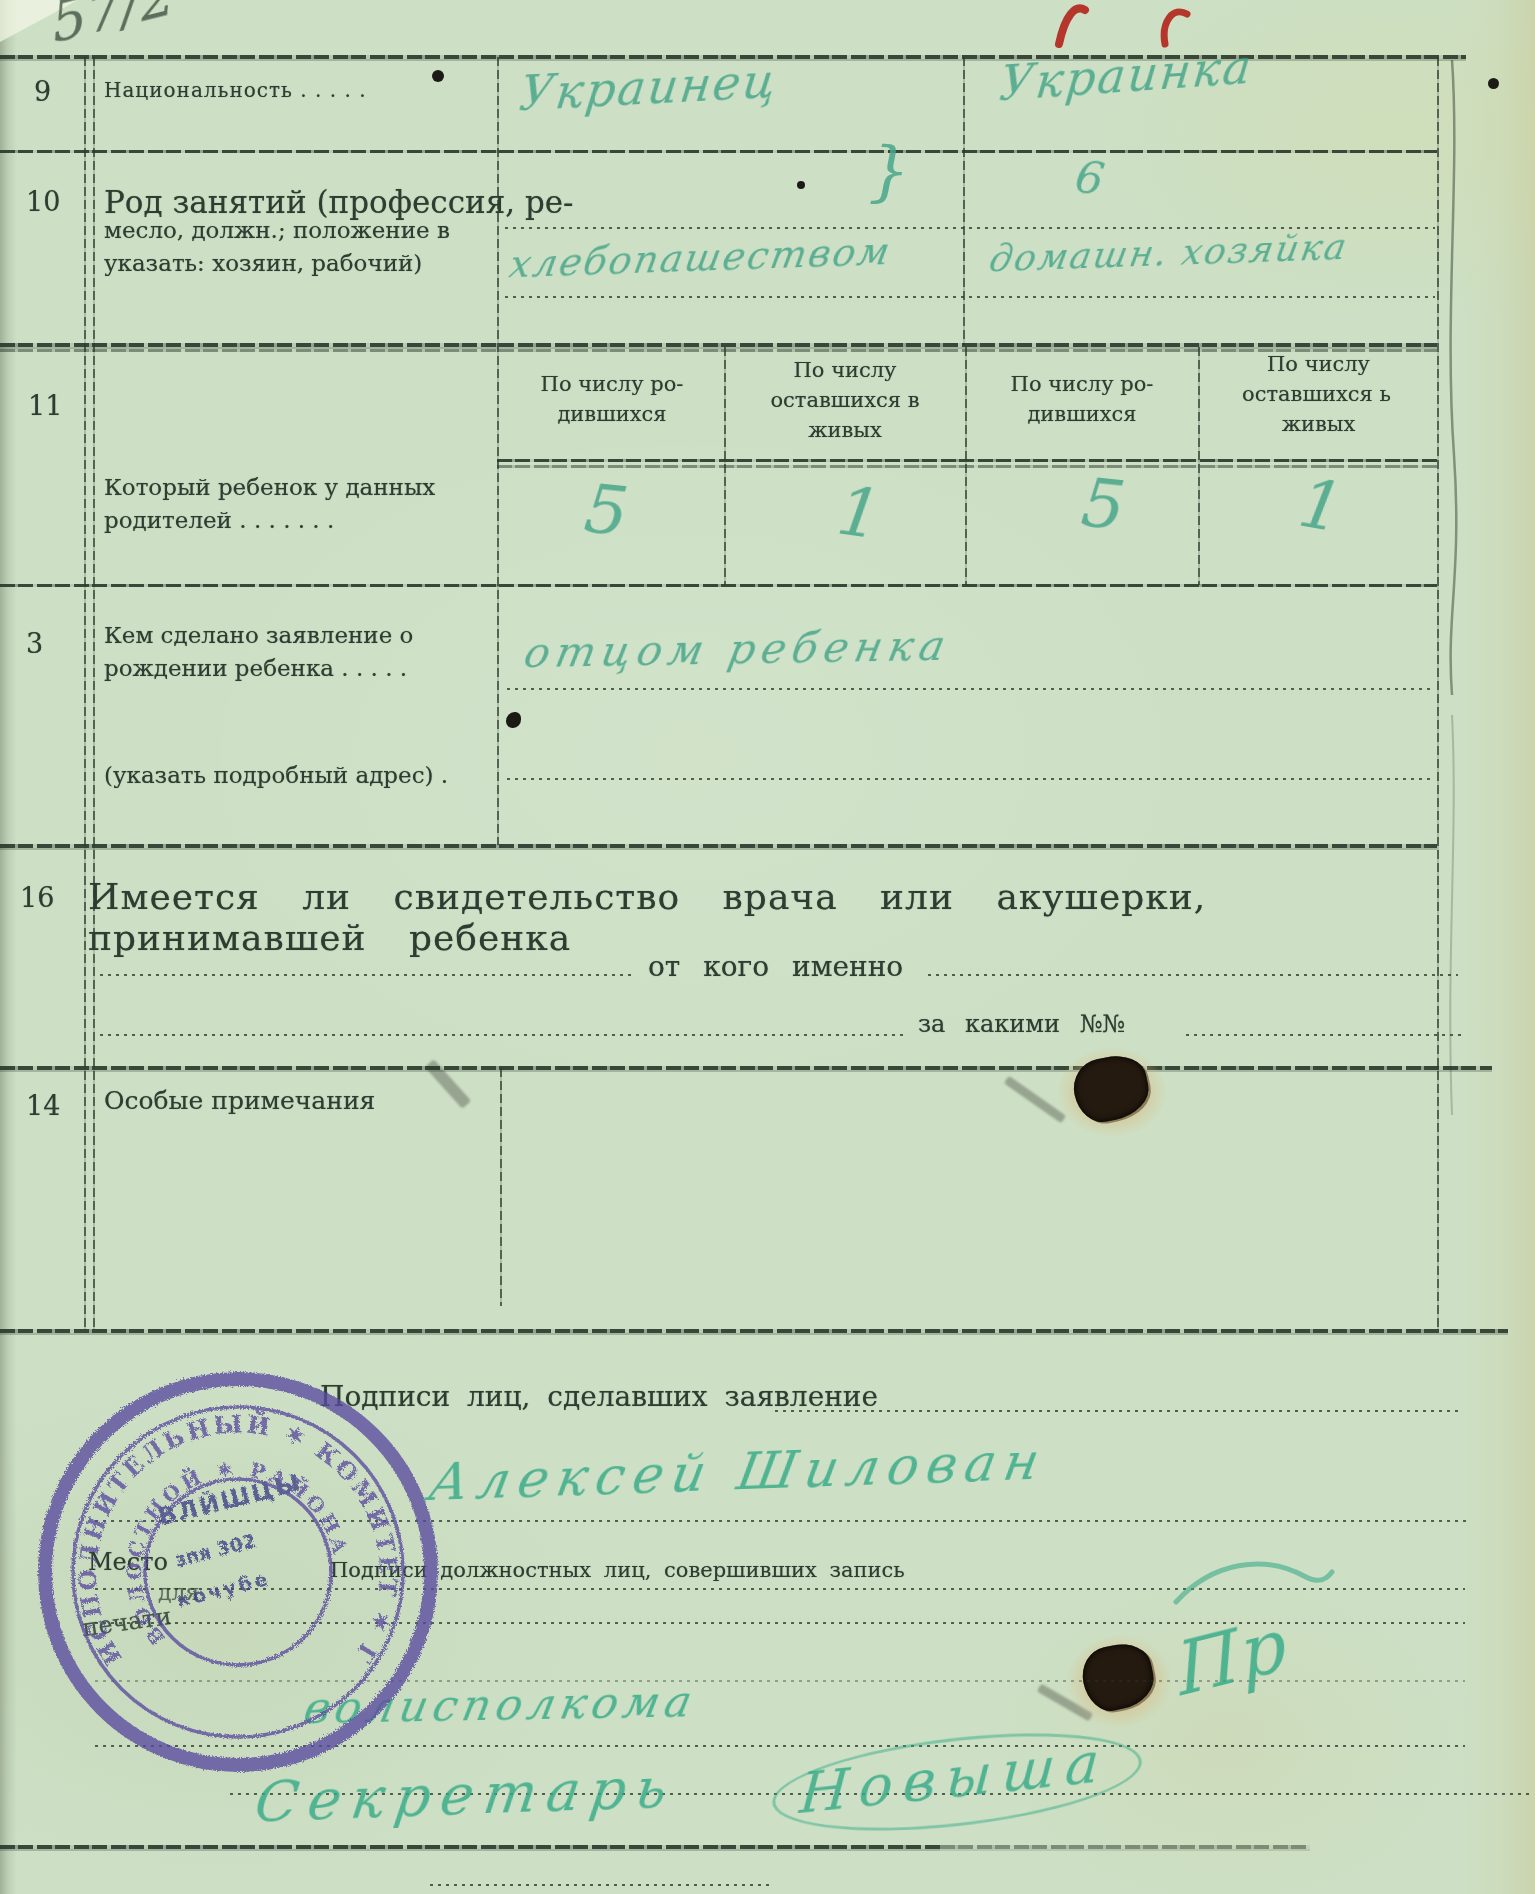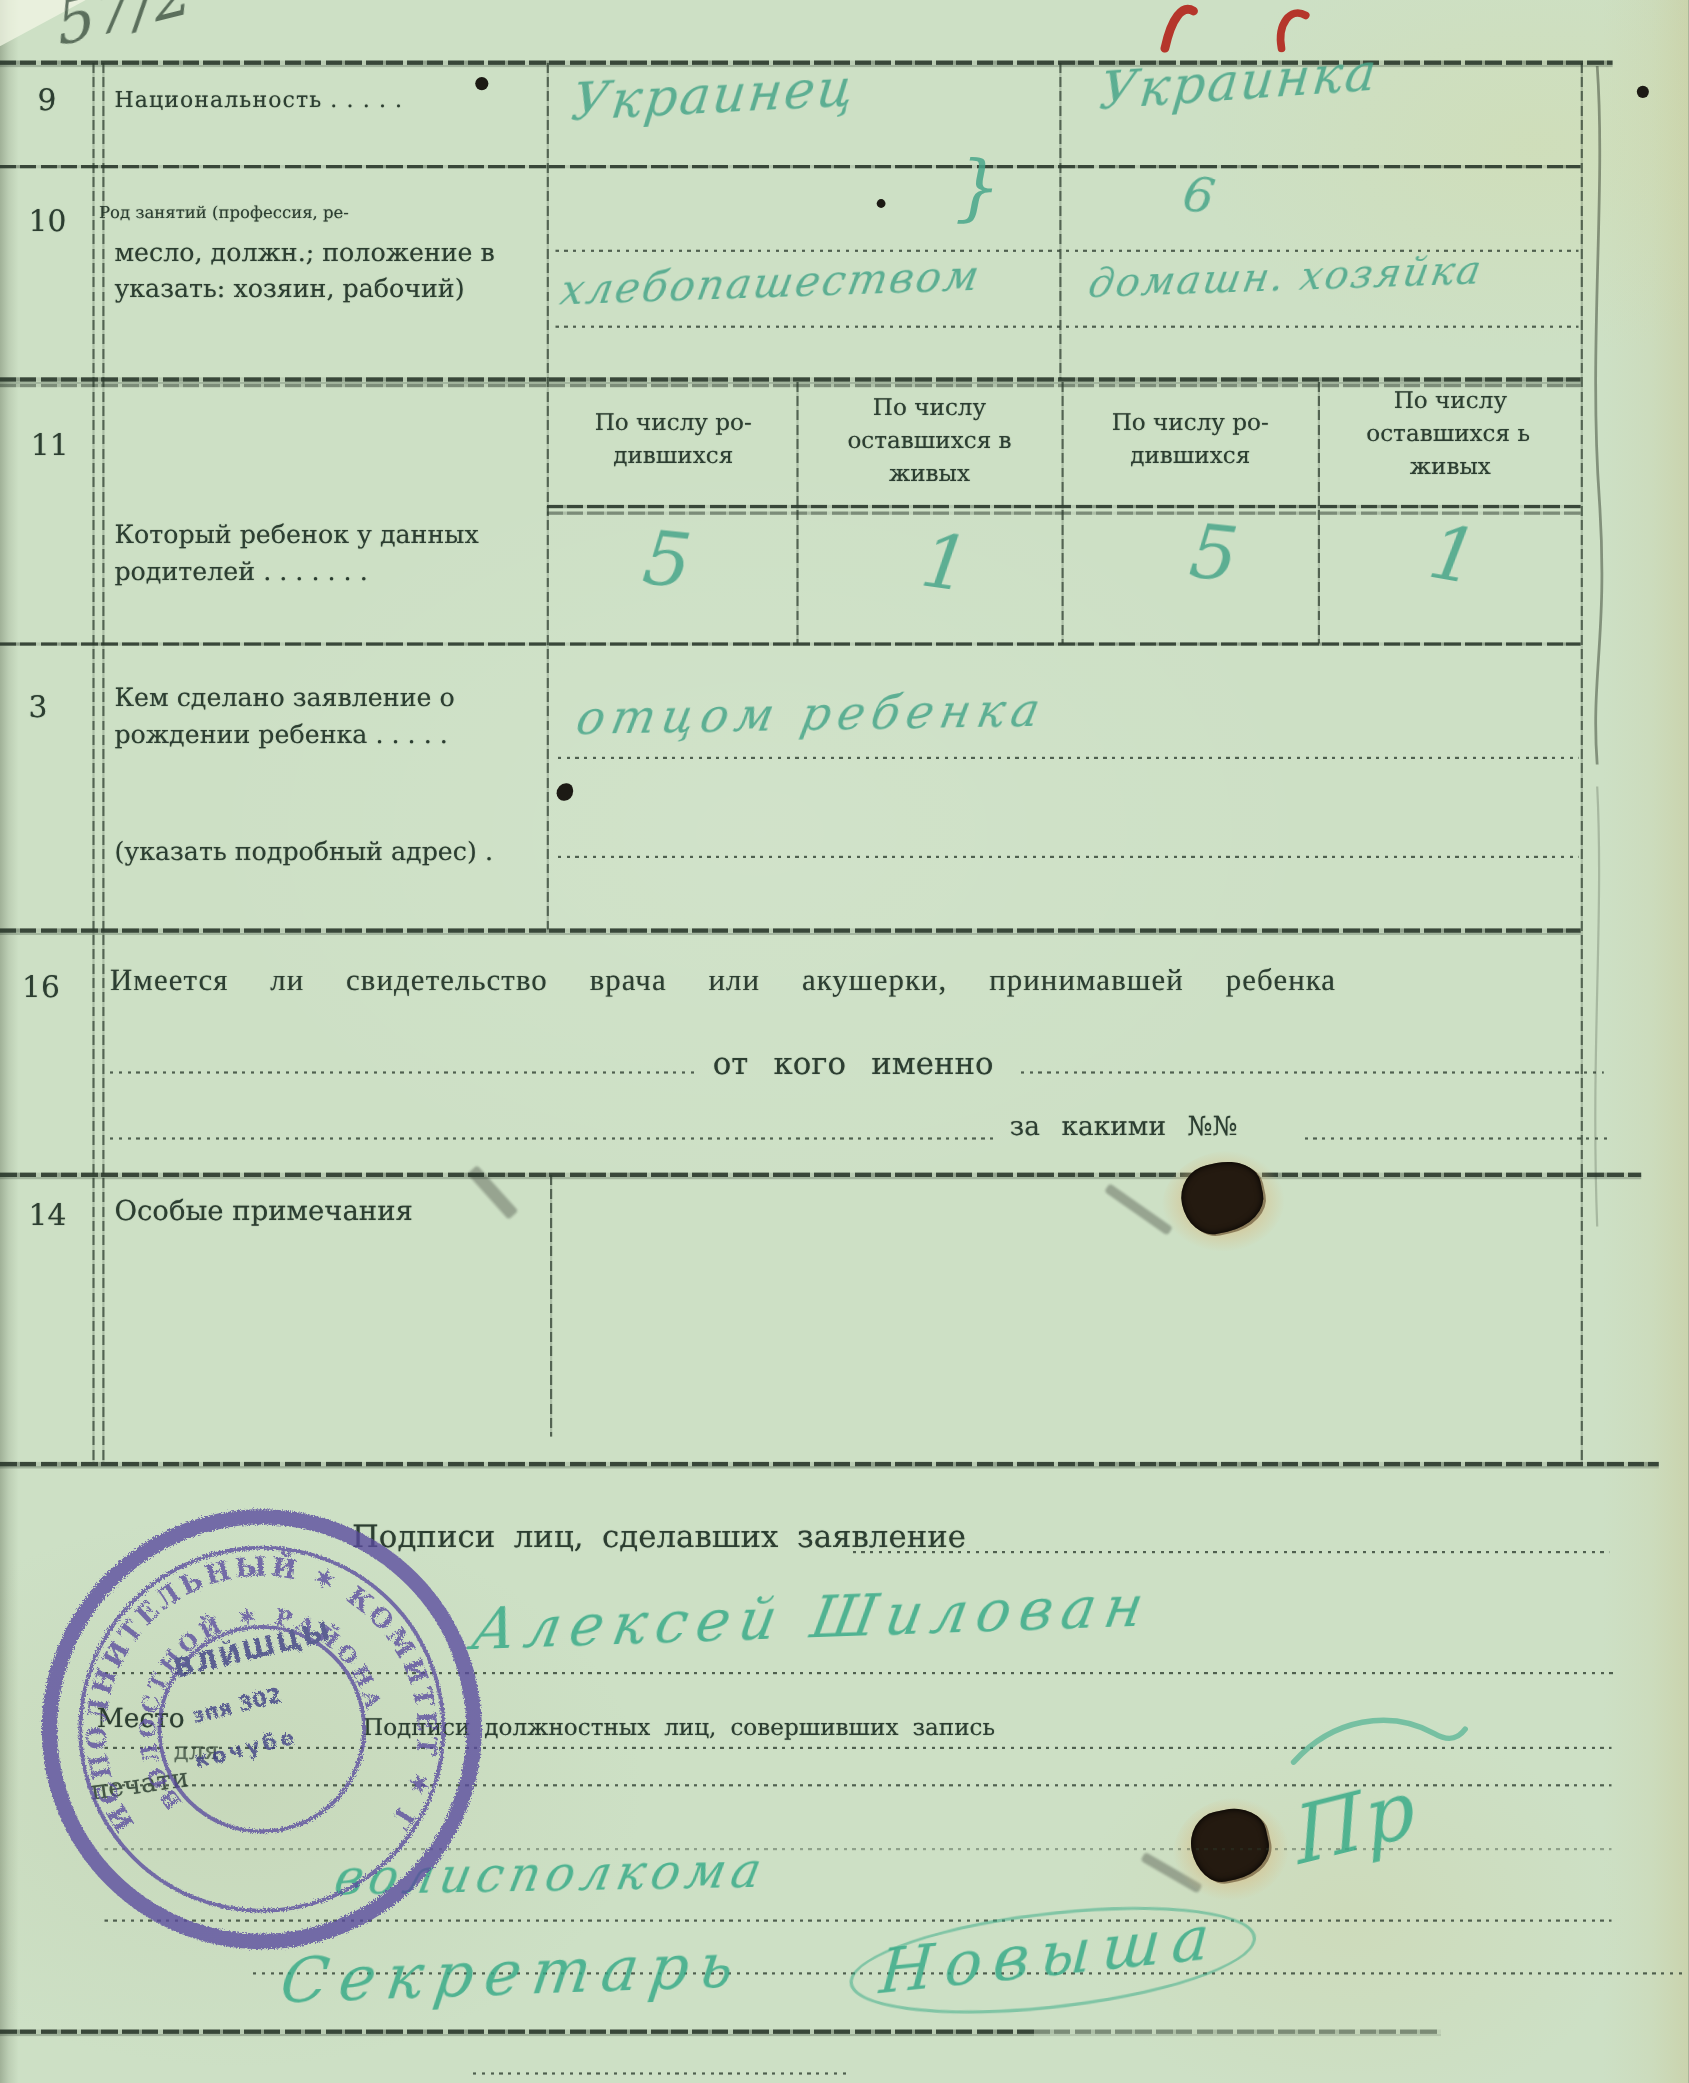--- a/index.html
+++ b/index.html
@@ -90,21 +90,21 @@
   <div class="abs vline" style="left:965px;top:347px;height:238px;"></div>
   <div class="abs vline" style="left:1198px;top:347px;height:238px;"></div>
   <div class="abs vline" style="left:1437px;top:57px;height:1272px;"></div>
 
   <div class="abs print" style="left:34px;top:76px;font-size:27px;">9</div>
   <div class="abs print" style="left:104px;top:78px;font-size:20px;letter-spacing:1px;">Национальность .      .   .  . .</div>
   <div class="abs hand" style="left:520px;top:66px;font-size:47px;transform:rotate(-3deg) skewX(-10deg);">Украинец</div>
   <div class="abs hand" style="left:1000px;top:56px;font-size:47px;transform:rotate(-4deg) skewX(-10deg);">Украинка</div>
 
   <div class="abs print" style="left:26px;top:186px;font-size:27px;">10</div>
-  <div class="abs print" style="left:90px;top:184px;font-size:15px;">Род занятий (профессия, ре-</div>
+  <div class="abs print" style="left:104px;top:184px;font-size:31px;">Род занятий (профессия, ре-</div>
   <div class="abs print" style="left:104px;top:217px;font-size:23px;">месло, должн.; положение в</div>
   <div class="abs print" style="left:104px;top:250px;font-size:23px;">указать: хозяин, рабочий)</div>
   <div class="abs hand" style="left:868px;top:132px;font-size:66px;">}</div>
   <div class="abs hand" style="left:1076px;top:150px;font-size:44px;transform:rotate(10deg);">6</div>
   <div class="abs dotline" style="left:505px;top:227px;width:930px;"></div>
   <div class="abs hand" style="left:510px;top:242px;font-size:38px;transform:rotate(-2deg) skewX(-12deg);">хлебопашеством</div>
   <div class="abs hand" style="left:990px;top:238px;font-size:36px;transform:rotate(-2deg) skewX(-12deg);">домашн. хозяйка</div>
   <div class="abs dotline" style="left:505px;top:296px;width:930px;"></div>
 
   <div class="abs print" style="left:28px;top:390px;font-size:27px;">11</div>
@@ -132,21 +132,21 @@
 
   <div class="abs print" style="left:26px;top:628px;font-size:27px;">3</div>
   <div class="abs print" style="left:104px;top:622px;font-size:23px;">Кем сделано заявление о</div>
   <div class="abs print" style="left:104px;top:655px;font-size:23px;">рождении ребенка .  .  .  .  .</div>
   <div class="abs print" style="left:104px;top:762px;font-size:23px;">(указать подробный адрес) .</div>
   <div class="abs hand" style="left:525px;top:628px;font-size:42px;transform:rotate(-1deg) skewX(-12deg);letter-spacing:6px;">отцом ребенка</div>
   <div class="abs dotline" style="left:507px;top:688px;width:928px;"></div>
   <div class="abs dotline" style="left:507px;top:778px;width:928px;"></div>
 
   <div class="abs print" style="left:20px;top:882px;font-size:27px;">16</div>
-  <div class="abs print" style="left:100px;top:876px;width:1350px;font-size:28px;word-spacing:30px;letter-spacing:1px;font-family:Liberation Serif, serif;">Имеется ли свидетельство врача или акушерки, принимавшей ребенка</div>
+  <div class="abs print" style="left:88px;top:876px;width:1350px;font-size:36px;word-spacing:30px;letter-spacing:1px;">Имеется ли свидетельство врача или акушерки, принимавшей ребенка</div>
   <div class="abs dotline" style="left:100px;top:974px;width:535px;"></div>
   <div class="abs print" style="left:648px;top:950px;font-size:28px;word-spacing:14px;">от кого именно</div>
   <div class="abs dotline" style="left:928px;top:974px;width:530px;"></div>
   <div class="abs dotline" style="left:100px;top:1034px;width:805px;"></div>
   <div class="abs print" style="left:918px;top:1010px;font-size:24px;word-spacing:12px;">за какими №№</div>
   <div class="abs dotline" style="left:1186px;top:1034px;width:276px;"></div>
 
   <div class="abs print" style="left:26px;top:1090px;font-size:27px;">14</div>
   <div class="abs print" style="left:104px;top:1086px;font-size:25px;">Особые примечания</div>
 

